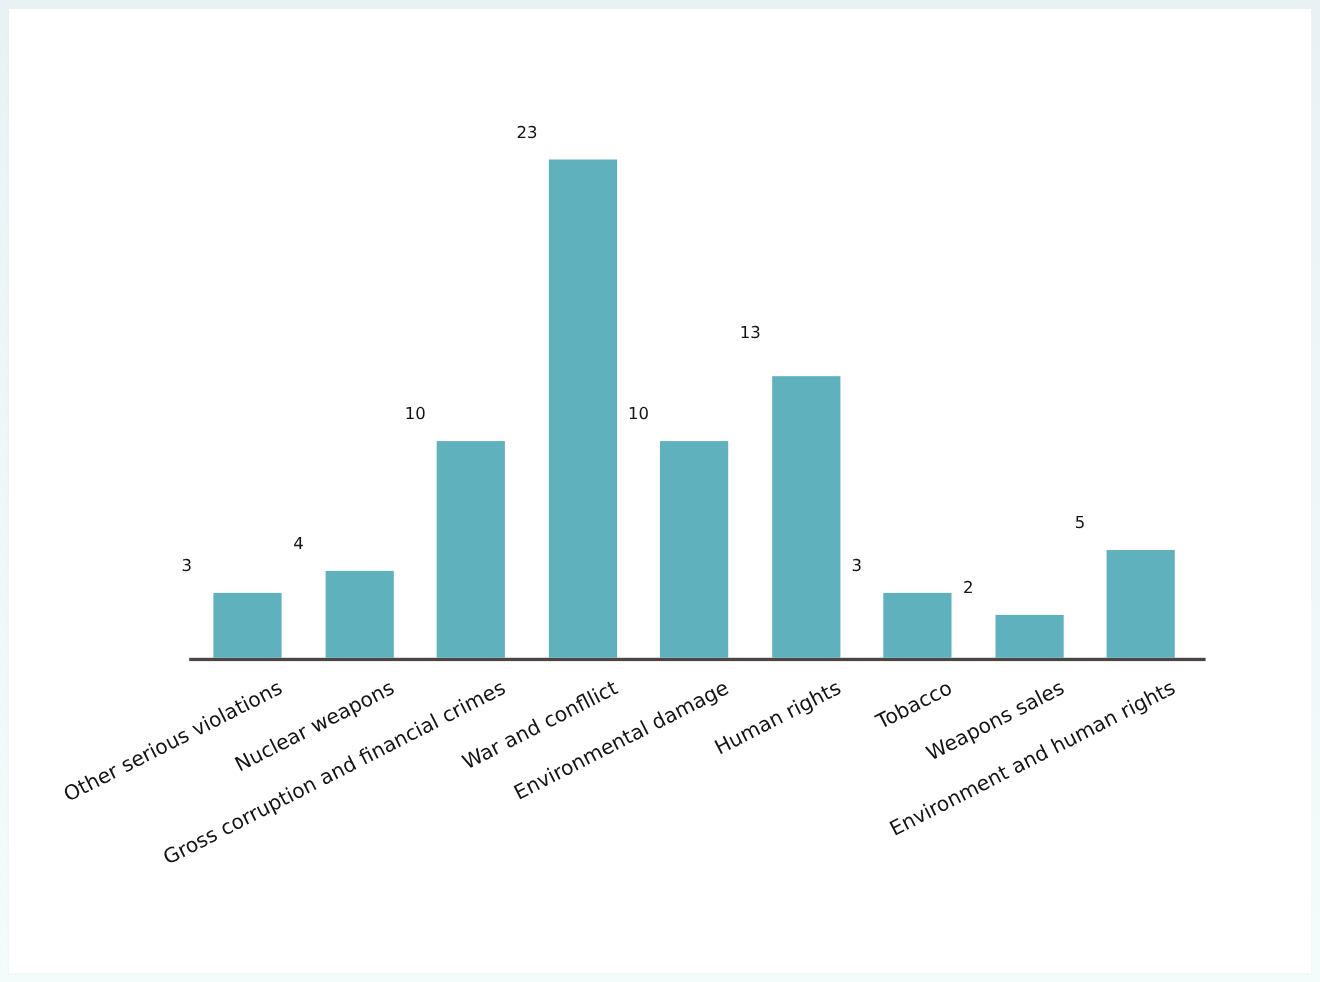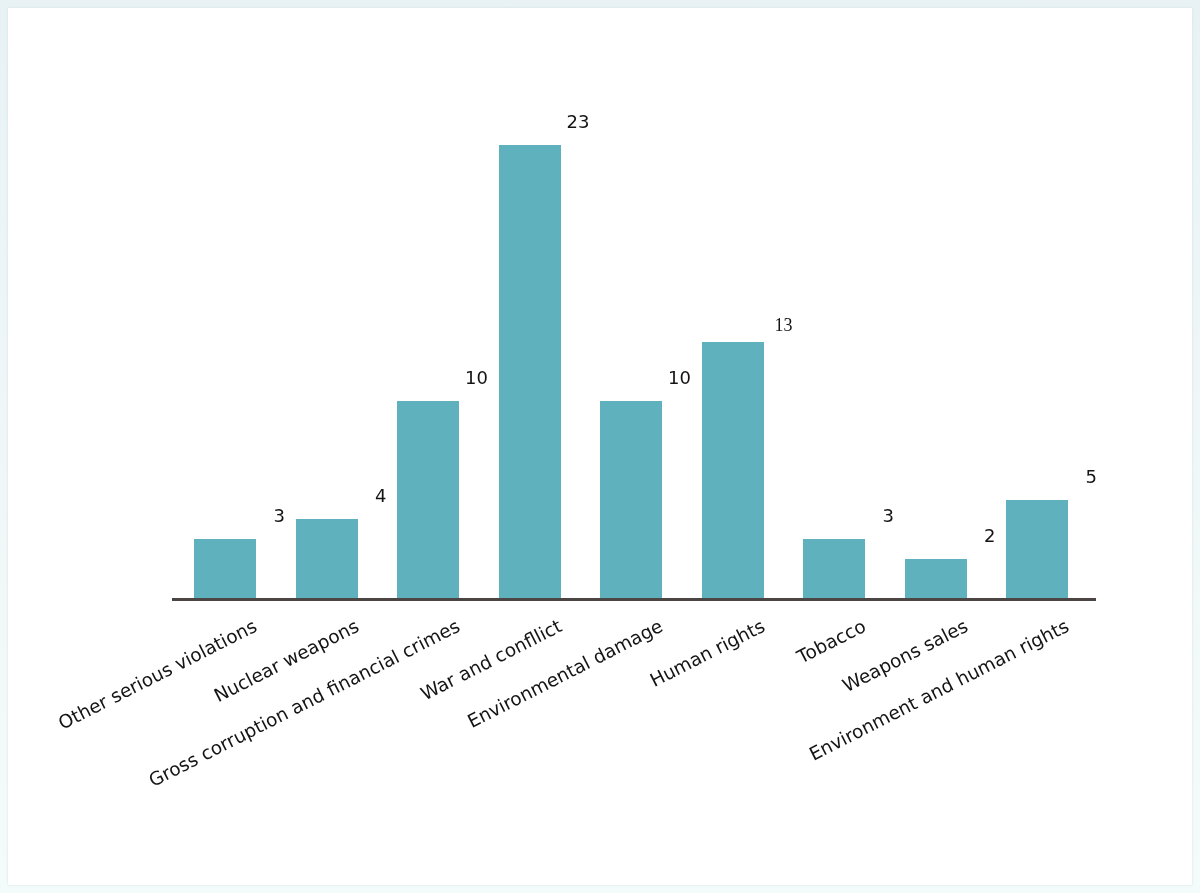--- a/index.html
+++ b/index.html
@@ -53,23 +53,23 @@
   }
 
   .bar {
     position: absolute;
     background: #5fb1bd;
     bottom: 0;
   }
 
   .bar-value {
     position: absolute;
-    font-size: 18px;
+    font-size: 15px;
     color: #131313;
-    text-align: right;
+    text-align: left;
     white-space: nowrap;
     line-height: 1;
   }
 
   .cat-label {
     position: absolute;
     font-size: 18.5px;
     color: #141414;
     white-space: nowrap;
     transform-origin: right top;
@@ -97,21 +97,21 @@
           <div class="bar" title="Tobacco: 3" style="left: 795px; width: 62px; height: 59.087px; top: 530.913px; bottom: auto; background: rgb(95, 177, 189);"></div>
           <div class="bar" title="Weapons sales: 2" style="left: 896.5px; width: 62px; height: 39.3913px; top: 550.609px; bottom: auto; background: rgb(95, 177, 189);"></div>
           <div class="bar" title="Environment and human rights: 5" style="left: 998px; width: 62px; height: 98.4783px; top: 491.522px; bottom: auto; background: rgb(95, 177, 189);"></div>
         </div>
       <div id="values-layer">
           <div class="bar-value" style="left: 157px; width: 120px; top: 498.913px; color: rgb(20, 20, 20);">3</div>
           <div class="bar-value" style="left: 258.5px; width: 120px; top: 479.217px; color: rgb(20, 20, 20);">4</div>
           <div class="bar-value" style="left: 360px; width: 120px; top: 361.043px; color: rgb(20, 20, 20);">10</div>
           <div class="bar-value" style="left: 461.5px; width: 120px; top: 105px; color: rgb(20, 20, 20);">23</div>
           <div class="bar-value" style="left: 563px; width: 120px; top: 361.043px; color: rgb(20, 20, 20);">10</div>
-          <div class="bar-value" style="left: 664.5px; width: 120px; top: 308px; color: rgb(20, 20, 20); font-family: Liberation Serif, serif;">13</div>
+          <div class="bar-value" style="left: 664.5px; width: 120px; top: 287px; color: rgb(20, 20, 20);">13</div>
           <div class="bar-value" style="left: 766px; width: 120px; top: 498.913px; color: rgb(20, 20, 20);">3</div>
           <div class="bar-value" style="left: 867.5px; width: 120px; top: 518.609px; color: rgb(20, 20, 20);">2</div>
           <div class="bar-value" style="left: 969px; width: 120px; top: 459.522px; color: rgb(20, 20, 20);">5</div>
         </div>
       <div id="labels-layer">
           <div class="cat-label" style="left: 243px; top: 608px; color: rgb(20, 20, 20); transform: translateX(-100%) rotate(-27deg); transform-origin: right top;">Other serious violations</div>
           <div class="cat-label" style="left: 344.5px; top: 608px; color: rgb(20, 20, 20); transform: translateX(-100%) rotate(-27deg); transform-origin: right top;">Nuclear weapons</div>
           <div class="cat-label" style="left: 446px; top: 608px; color: rgb(20, 20, 20); transform: translateX(-100%) rotate(-27deg); transform-origin: right top;">Gross corruption and financial crimes</div>
           <div class="cat-label" style="left: 547.5px; top: 608px; color: rgb(20, 20, 20); transform: translateX(-100%) rotate(-27deg); transform-origin: right top;">War and confllict</div>
           <div class="cat-label" style="left: 649px; top: 608px; color: rgb(20, 20, 20); transform: translateX(-100%) rotate(-27deg); transform-origin: right top;">Environmental damage</div>

